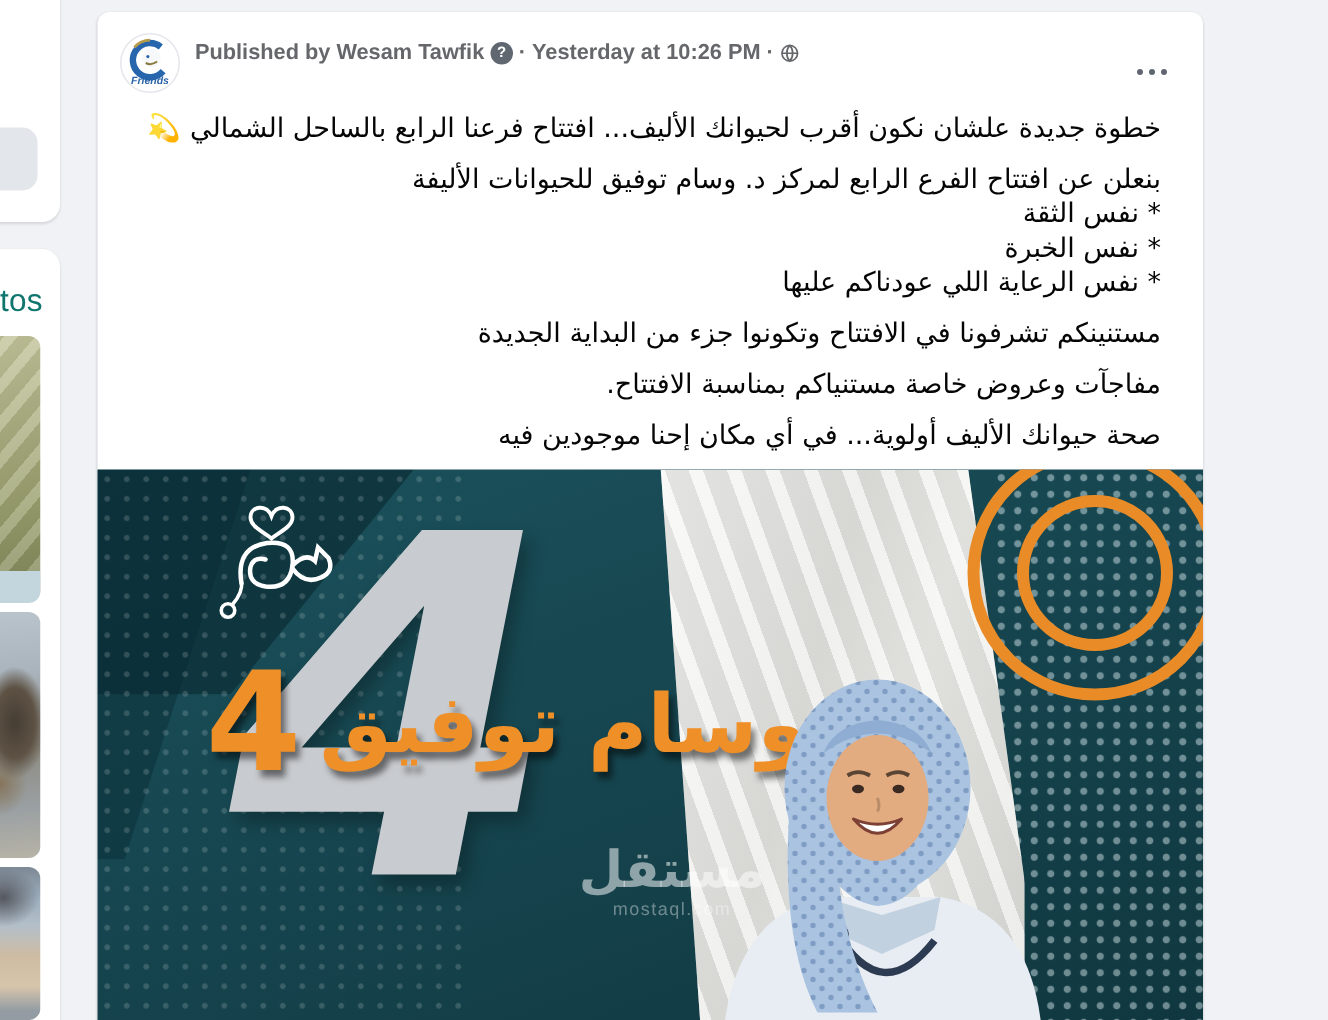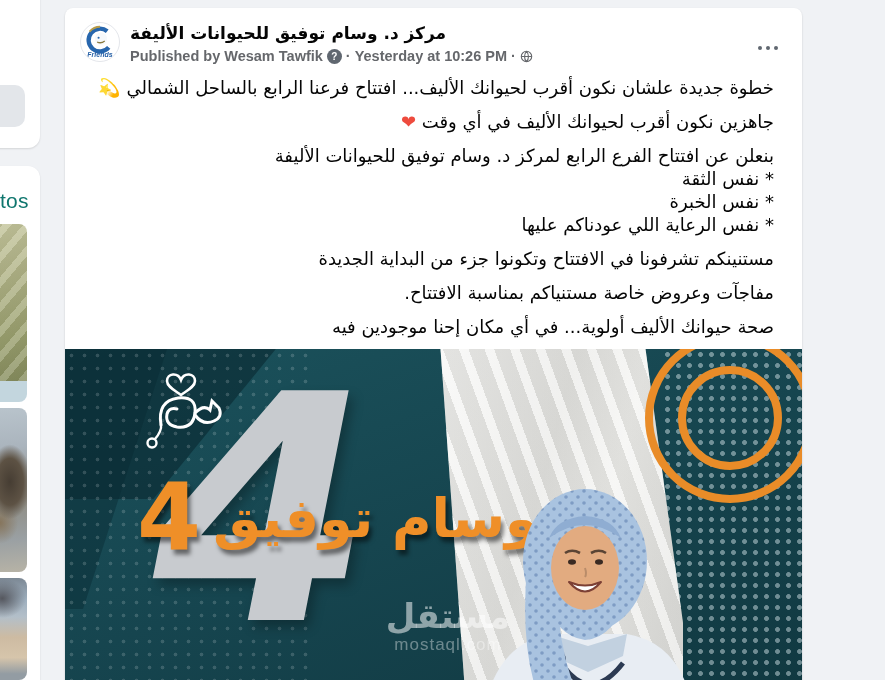--- a/index.html
+++ b/index.html
@@ -97,21 +97,21 @@
   .doc-title { position:absolute; left:288px; top:102px; font-size:27px; font-weight:bold;
                color:#fff; text-shadow:1px 2px 2px rgba(0,0,0,.35); }
   .doc-name { position:absolute; left:72px; top:128px; display:flex; direction:rtl;
               align-items:center; gap:12px; color:#ef8f28;
               text-shadow:3px 5px 4px rgba(0,0,0,.5); }
   .doc-name .nm  { font-size:54px; font-weight:bold; }
   .doc-name .num { font-size:92px; font-weight:bold; line-height:.9; }
   .doctor { position:absolute; left:408px; top:118px; width:230px; height:300px; }
   .wmark { position:absolute; left:318px; top:208px; width:130px; text-align:center;margin-top:40px; }
   .wmark .w1 { font-size:34px; font-weight:bold; color:rgba(255,255,255,.52); line-height:38px; }
-  .wmark .w2 { font-size:17px; color:rgba(255,255,255,.38); letter-spacing:1px; }
+  .wmark .w2 { font-size:12px; color:rgba(255,255,255,.38); letter-spacing:1px; }
   .logo { position:absolute; left:72px; top:14px; }
 </style>
 </head>
 <body>
 
 <div class="lcard1"></div>
 <div class="lpill"></div>
 <div class="lcard2"></div>
 <span class="ltos">tos</span>
 <div class="lthumb lthumb1"></div>
@@ -126,21 +126,20 @@
         <circle cx="20" cy="20" r="19.5" fill="#ffffff"></circle>
         <circle cx="20" cy="18" r="12" fill="none" stroke="#2766ad" stroke-width="4.5" stroke-dasharray="56 20" transform="rotate(40 20 18)"></circle>
         <path d="M9,9 a15,15 0 0 1 11,-5" fill="none" stroke="#b79b4a" stroke-width="2"></path>
         <circle cx="21" cy="16.5" r="6.5" fill="#f6f8fa"></circle>
         <circle cx="18.5" cy="15.5" r="1.1" fill="#2766ad"></circle>
         <path d="M25,19 q-4,3 -8,1" fill="none" stroke="#8a7a40" stroke-width="1.4"></path>
       </svg>
       <span class="avatar-text">Friends</span>
     </div>
     <div class="hmeta">
-      <div class="pagename ar">مركز د. وسام توفيق للحيوانات الأليفة</div>
       <div class="byline">
         <span>Published by</span>
         <span class="lnk">Wesam Tawfik</span>
         <span class="help-icon">
             <span>?</span>
           </span>
         <span>·</span>
         <span class="lnk">Yesterday at 10:26 PM</span>
         <span>·</span>
         <span class="globe">
@@ -153,21 +152,20 @@
     </div>
     <div class="menu-btn">
       <i></i>
         <i></i>
         <i></i>
     </div>
   </div>
 
   <div class="ptext ar">
     <p><span class="pre">خطوة جديدة علشان نكون أقرب لحيوانك الأليف... افتتاح فرعنا الرابع بالساحل الشمالي </span><span class="em-star">💫</span></p>
-    <p><span class="pre">جاهزين نكون أقرب لحيوانك الأليف في أي وقت </span><span class="em-heart">❤</span></p>
     <p><span class="pre">بنعلن عن افتتاح الفرع الرابع لمركز د. وسام توفيق للحيوانات الأليفة
 * نفس الثقة
 * نفس الخبرة
 * نفس الرعاية اللي عودناكم عليها</span></p>
     <p><span class="pre">مستنينكم تشرفونا في الافتتاح وتكونوا جزء من البداية الجديدة</span></p>
     <p><span class="pre">مفاجآت وعروض خاصة مستنياكم بمناسبة الافتتاح.</span></p>
     <p><span class="pre">صحة حيوانك الأليف أولوية... في أي مكان إحنا موجودين فيه</span></p>
   </div>
 
   <div class="pimg">

